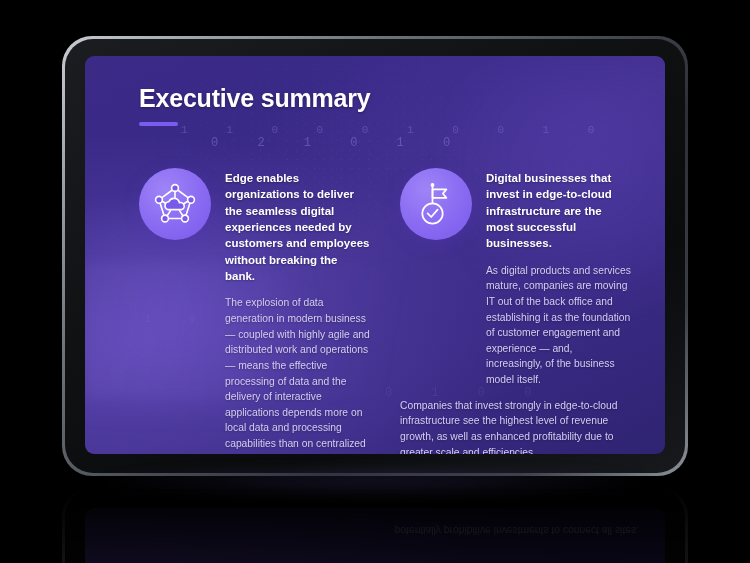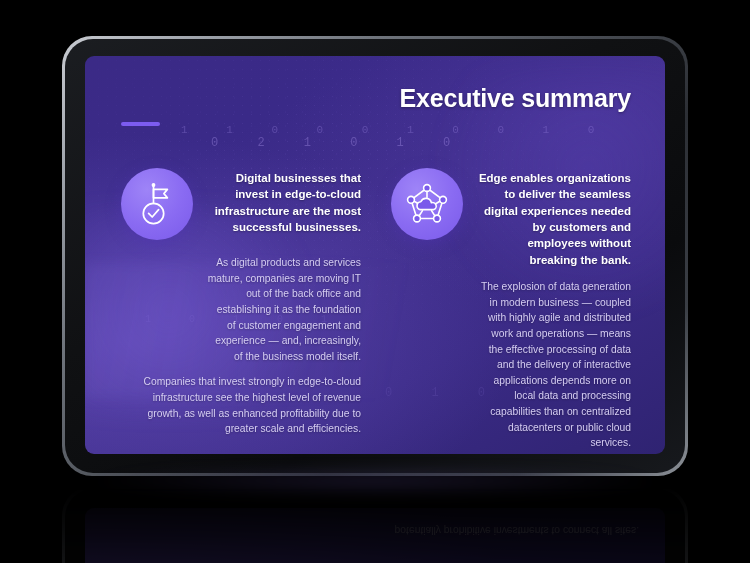--- a/index.html
+++ b/index.html
@@ -90,21 +90,21 @@
     letter-spacing: 16px;
     white-space: nowrap;
     user-select: none;
   }
   .bin1 { left: 96px;  top: 68px;  font-size: 11px; }
   .bin2 { left: 126px; top: 80px;  font-size: 12px; color: rgba(178,156,244,0.34); }
   .bin3 { left: 60px;  top: 258px; font-size: 10px; color: rgba(150,126,230,0.16); }
   .bin4 { left: 300px; top: 330px; font-size: 12px; color: rgba(150,126,230,0.14); }
 
   
-  .content { position: absolute; inset: 0; padding: 28px 34px 0 36px; text-align: right; }
+  .content { position: absolute; inset: 0; padding: 28px 34px 0 54px; }
 
   .slide-title {
     color: #ffffff;
     font-size: 25px;
     font-weight: bold;
     letter-spacing: -0.2px;
     text-shadow: 0 1px 3px rgba(0,0,0,0.35);
   }
   .title-rule {
     margin-top: 9px;
@@ -232,39 +232,20 @@
         <div class="binrow bin2">0 2 1 0 1 0</div>
         <div class="binrow bin3">1 0 1 0 1</div>
         <div class="binrow bin4">0 1 0 0</div>
 
         <div class="content">
 
           <div class="slide-title">Executive summary</div>
           <div class="title-rule"></div>
 
           <div class="columns">
-
-            <div class="col">
-              <div class="col-head">
-                <div class="icon-badge">
-                  <svg width="40" height="44" viewBox="0 0 40 44" fill="none" stroke="#ffffff" stroke-width="1.7" stroke-linecap="round" stroke-linejoin="round">
-                    <circle cx="16.5" cy="31.5" r="10.2"></circle>
-                    <path d="M11.6 31.3 L15.2 35.0 L21.6 27.6"></path>
-                    <line x1="16.5" y1="21.3" x2="16.5" y2="4.2"></line>
-                    <circle cx="16.5" cy="3.0" r="1.9" fill="#ffffff" stroke="none"></circle>
-                    <path d="M16.5 7.4 H30.4 L26.9 11.6 L30.4 15.8 H16.5 Z"></path>
-                  </svg>
-                </div>
-                <div class="col-heading">Digital businesses that invest in edge-to-cloud infrastructure are the most successful businesses.</div>
-              </div>
-              <div class="col-body">
-                <p class="lead-indent">As digital products and services mature, companies are moving IT out of the back office and establishing it as the foundation of customer engagement and experience — and, increasingly, of the business model itself.</p>
-                <p>Companies that invest strongly in edge-to-cloud infrastructure see the highest level of revenue growth, as well as enhanced profitability due to greater scale and efficiencies.</p>
-              </div>
-            </div>
 
             <div class="col">
               <div class="col-head">
                 <div class="icon-badge">
                   <svg width="44" height="44" viewBox="0 0 44 44" fill="none" stroke="#ffffff" stroke-width="1.6" stroke-linecap="round" stroke-linejoin="round">
                     <polygon points="22,6 38,17.8 32,36.5 12,36.5 6,17.8"></polygon>
                     <circle cx="22" cy="6" r="3.4" fill="#7a5aea"></circle>
                     <circle cx="38" cy="17.8" r="3.4" fill="#7a5aea"></circle>
                     <circle cx="32" cy="36.5" r="3.4" fill="#7a5aea"></circle>
                     <circle cx="12" cy="36.5" r="3.4" fill="#7a5aea"></circle>
@@ -278,20 +259,39 @@
                   </svg>
                 </div>
                 <div class="col-heading">Edge enables organizations to deliver the seamless digital experiences needed by customers and employees without breaking the bank.</div>
               </div>
               <div class="col-body">
                 <p class="lead-indent">The explosion of data generation in modern business — coupled with highly agile and distributed work and operations — means the effective processing of data and the delivery of interactive applications depends more on local data and processing capabilities than on centralized datacenters or public cloud services.</p>
 
               </div>
             </div>
 
+            <div class="col">
+              <div class="col-head">
+                <div class="icon-badge">
+                  <svg width="40" height="44" viewBox="0 0 40 44" fill="none" stroke="#ffffff" stroke-width="1.7" stroke-linecap="round" stroke-linejoin="round">
+                    <circle cx="16.5" cy="31.5" r="10.2"></circle>
+                    <path d="M11.6 31.3 L15.2 35.0 L21.6 27.6"></path>
+                    <line x1="16.5" y1="21.3" x2="16.5" y2="4.2"></line>
+                    <circle cx="16.5" cy="3.0" r="1.9" fill="#ffffff" stroke="none"></circle>
+                    <path d="M16.5 7.4 H30.4 L26.9 11.6 L30.4 15.8 H16.5 Z"></path>
+                  </svg>
+                </div>
+                <div class="col-heading">Digital businesses that invest in edge-to-cloud infrastructure are the most successful businesses.</div>
+              </div>
+              <div class="col-body">
+                <p class="lead-indent">As digital products and services mature, companies are moving IT out of the back office and establishing it as the foundation of customer engagement and experience — and, increasingly, of the business model itself.</p>
+                <p>Companies that invest strongly in edge-to-cloud infrastructure see the highest level of revenue growth, as well as enhanced profitability due to greater scale and efficiencies.</p>
+              </div>
+            </div>
+
           </div>
         </div>
 
       </div>
     </div>
   </div>
 
   <div class="refl-shadow"></div>
 
   <div class="reflection">

